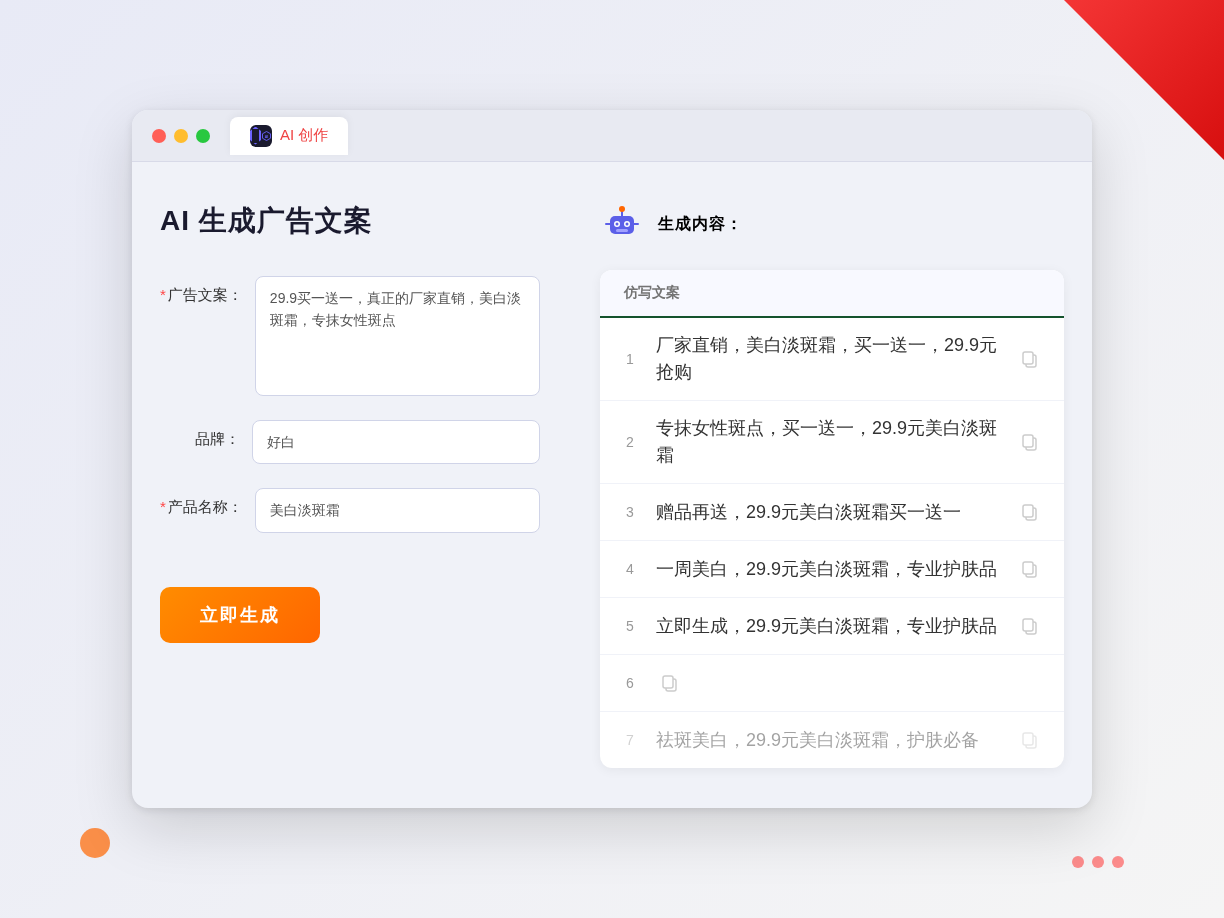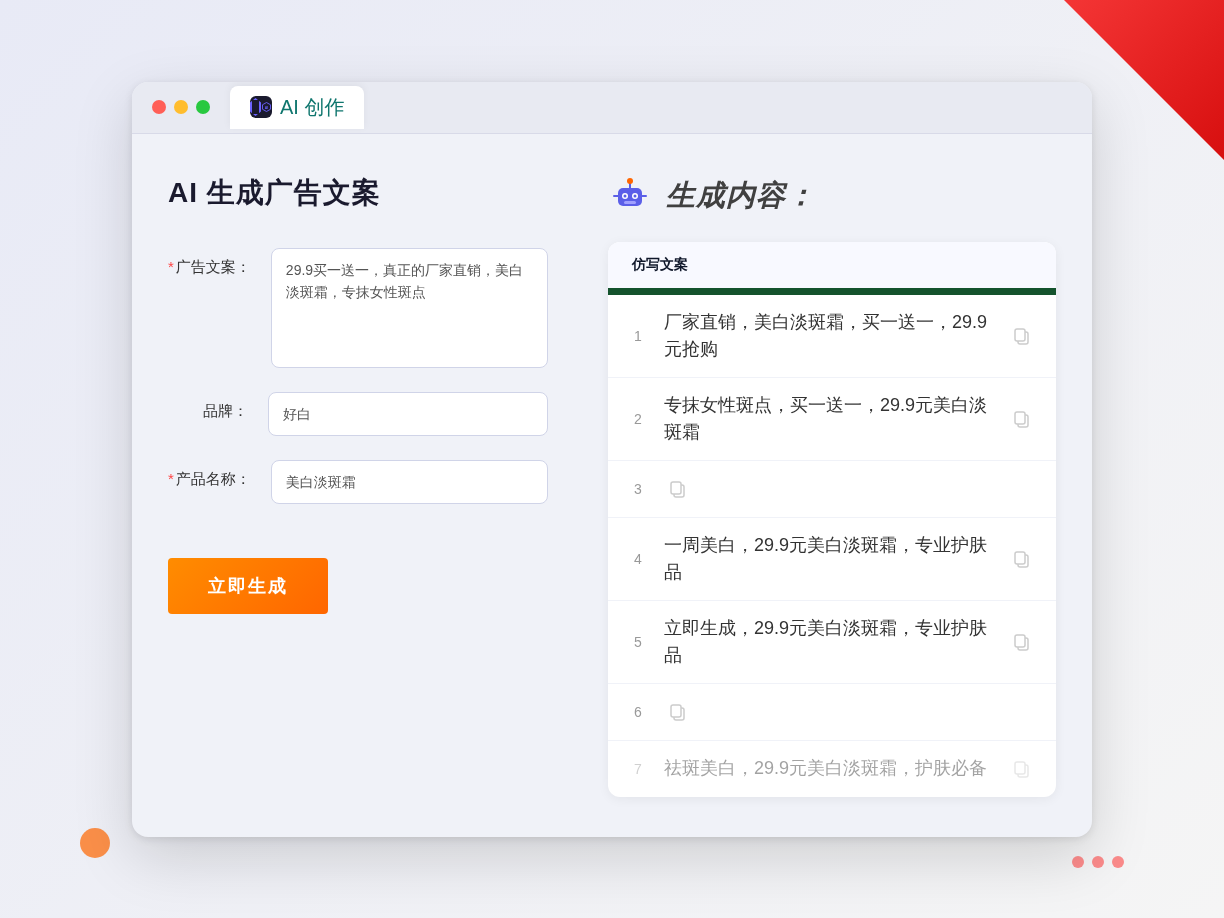--- a/index.html
+++ b/index.html
@@ -121,29 +121,29 @@
       content: '';
       width: 14px;
       height: 14px;
       background: transparent;
       border: 2px solid #6c63ff;
       clip-path: polygon(50% 0%, 100% 25%, 100% 75%, 50% 100%, 0% 75%, 0% 25%);
       display: block;
     }
 
     .tab-label {
-      font-size: 20px;
-      color: #0f766e;
+      font-size: 15px;
+      color: #ef4444;
       font-weight: 500;
     }
 
     
     .main-content {
       display: flex;
-      padding: 40px 36px;
+      padding: 40px 28px;
       gap: 60px;
       min-height: 620px;
     }
 
     
     .left-panel {
       flex: 0 0 380px;
     }
 
     .page-title {
@@ -151,21 +151,21 @@
       font-weight: 700;
       color: #1a1a2e;
       margin-bottom: 36px;
       letter-spacing: 1px;
     }
 
     .form-group {
       display: flex;
       align-items: flex-start;
       margin-bottom: 24px;
-      gap: 20px;
+      gap: 12px;
     }
 
     .form-label {
       font-size: 15px;
       color: #333;
       white-space: nowrap;
       padding-top: 10px;
       min-width: 80px;
       text-align: right;
     }
@@ -190,21 +190,21 @@
     }
 
     .form-textarea {
       min-height: 120px;
     }
 
     .generate-btn {
       background: linear-gradient(135deg, #ff8c00, #ff6600);
       color: white;
       border: none;
-      border-radius: 4px;
+      border-radius: 10px;
       padding: 16px 40px;
       font-size: 18px;
       font-weight: 600;
       cursor: pointer;
       margin-top: 30px;
       letter-spacing: 2px;
       font-family: inherit;
     }
 
     
@@ -218,41 +218,40 @@
       gap: 14px;
       margin-bottom: 24px;
     }
 
     .robot-svg {
       width: 44px;
       height: 44px;
     }
 
     .result-title {
-      font-size: 29px;
+      font-size: 16px;
       font-weight: 600;
-      color: #404040;
+      color: #000000;
       letter-spacing: 1px;
-      font-style: italic;
     }
 
     .result-table {
       background: white;
       border-radius: 12px;
       overflow: hidden;
       box-shadow: 0 2px 12px rgba(0,0,0,0.06);
     }
 
     .table-header {
       background: #f8f9ff;
       padding: 14px 24px;
       font-size: 14px;
       font-weight: 600;
-      color: #0f172a;
-      border-bottom: 7px solid #14532d;
+      color: #737373;
+      border-bottom: 2px solid #14532d;
       display: flex;
       justify-content: space-between;
     }
 
     .table-row {
       display: flex;
       align-items: center;
       padding: 14px 20px;
       border-bottom: 1px solid #f0f2f8;
       gap: 16px;
@@ -401,20 +400,21 @@
               <span class="row-text">专抹女性斑点，买一送一，29.9元美白淡斑霜</span>
               <span class="copy-icon">
                 <svg viewBox="0 0 18 18" fill="none" xmlns="http://www.w3.org/2000/svg">
       <rect x="5" y="5" width="10" height="12" rx="2" stroke="#ccc" stroke-width="1.5"></rect>
       <rect x="2" y="2" width="10" height="12" rx="2" stroke="#ccc" stroke-width="1.5" fill="white"></rect>
     </svg>
               </span>
             </div>
             <div class="table-row">
               <span class="row-num">3</span>
+              <span class="row-text">赠品再送，29.9元美白淡斑霜买一送一</span>
               <span class="copy-icon">
                 <svg viewBox="0 0 18 18" fill="none" xmlns="http://www.w3.org/2000/svg">
       <rect x="5" y="5" width="10" height="12" rx="2" stroke="#ccc" stroke-width="1.5"></rect>
       <rect x="2" y="2" width="10" height="12" rx="2" stroke="#ccc" stroke-width="1.5" fill="white"></rect>
     </svg>
               </span>
             </div>
             <div class="table-row">
               <span class="row-num">4</span>
               <span class="row-text">一周美白，29.9元美白淡斑霜，专业护肤品</span>

